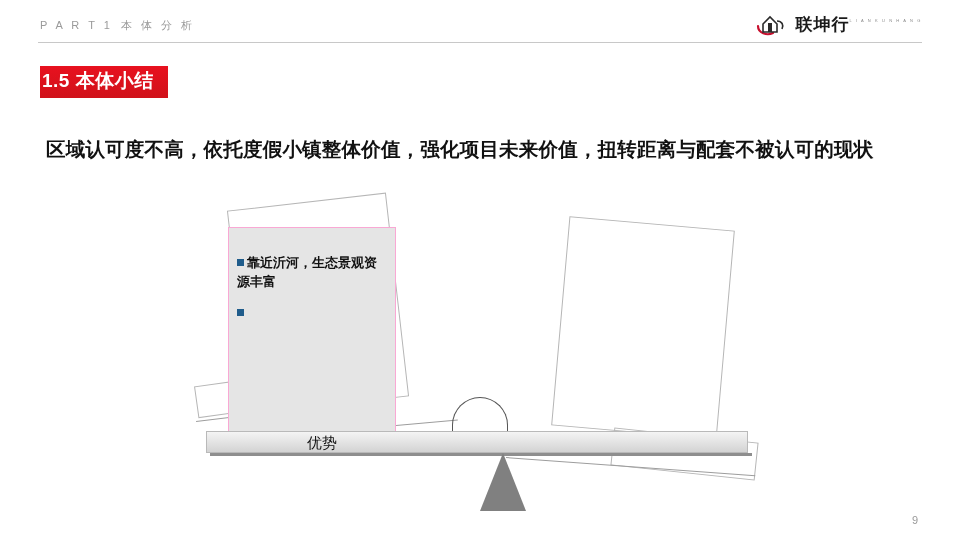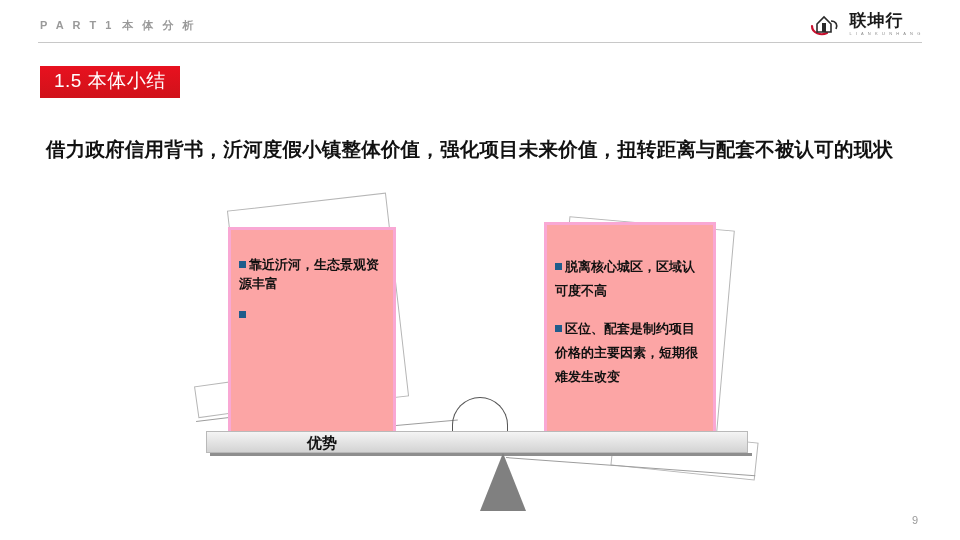--- a/index.html
+++ b/index.html
@@ -10,48 +10,48 @@
     overflow: hidden;
   }
   .slide { position: relative; width: 960px; height: 540px; background: #fff; }
 
   
   .header-bar {
     position: absolute; left: 0; top: 0; width: 960px; height: 48px;
   }
   .part-label {
     position: absolute; left: 40px; top: 18px;
-    font-size: 11px; letter-spacing: 3px; color: #9a9a9a; font-weight: 700;
+    font-size: 11px; letter-spacing: 3px; color: #9a9a9a; font-weight: 400;
     white-space: nowrap;
   }
   .part-label .cn { letter-spacing: 3px; margin-left: 8px; }
   .header-rule {
     position: absolute; left: 38px; top: 42px; width: 884px; height: 1px;
     background: #c8c8c8;
   }
   .logo {
     position: absolute; right: 38px; top: 12px;
     display: flex; align-items: center; gap: 6px;
   }
   .logo-mark { position: relative; width: 34px; height: 24px; }
-  .logo-text-wrap { display: flex; flex-direction: column; align-items: flex-start; }
+  .logo-text-wrap { display: flex; flex-direction: row; align-items: flex-start; }
   .logo-cn {
     font-size: 17px; font-weight: 700; color: #1a1a1a; letter-spacing: 1px;
     line-height: 1;
   }
   .logo-en {
     font-size: 4px; color: #8a8a8a; letter-spacing: 1.6px; margin-top: 2px;
   }
 
   
   .badge {
     position: absolute; left: 40px; top: 66px;
-    padding: 5px 14px 6px 14px;
+    padding: 5px 14px 6px 2px;
     background: linear-gradient(180deg, #e8111f 0%, #d0121a 100%);
-    color: #fff; font-size: 19px; font-weight: 400; letter-spacing: 0.5px;
+    color: #fff; font-size: 19px; font-weight: 700; letter-spacing: 0.5px;
     line-height: 1.1;
   }
 
   
   .headline {
     position: absolute; left: 46px; top: 136px; width: 880px;
     font-size: 19.5px; font-weight: 700; color: #111; letter-spacing: 0.2px;
     white-space: nowrap;
   }
 
@@ -60,21 +60,21 @@
 
   .ghost {
     position: absolute; border: 1px solid #b6b6b6; background: transparent;
   }
   .ghost-l1 { left: 238px; top: 16px;  width: 160px; height: 205px; transform: rotate(-6.5deg); }
   .ghost-l2 { left: 196px; top: 198px; width: 48px;  height: 32px;  transform: rotate(-8deg); }
   .ghost-r1 { left: 560px; top: 38px;  width: 166px; height: 210px; transform: rotate(5deg); }
   .ghost-r2 { left: 612px; top: 250px; width: 145px; height: 38px;  transform: rotate(6deg); }
 
   .card {
-    position: absolute; background: #fca5a5; border: 3px solid #f9a8d4;
+    position: absolute; background: #e5e5e5; border: 1px solid #f9a8d4;
   }
   .card-left  { left: 228px; top: 42px; width: 168px; height: 210px; }
   .card-right { left: 544px; top: 37px; width: 172px; height: 215px; }
 
   .card-inner { padding: 26px 10px 10px 8px; }
   .card-right .card-inner { padding: 30px 8px 10px 8px; }
 
   .bullet {
     display: block; font-size: 13px; color: #111; font-weight: 600;
     line-height: 1.45; margin-bottom: 12px; text-indent: 0;
@@ -90,21 +90,21 @@
   .beam {
     position: absolute; left: 206px; top: 246px; width: 542px; height: 22px;
     background: linear-gradient(180deg, #f4f4f4 0%, #e2e2e2 55%, #d3d3d3 100%);
     border: 1px solid #b9b9b9;
   }
   .beam-shadow {
     position: absolute; left: 210px; top: 268px; width: 542px; height: 3px;
     background: #8e8e8e;
   }
   .beam-label {
-    position: absolute; top: 247px; font-size: 15px; font-weight: 700; color: #111;
+    position: absolute; top: 247px; font-size: 15px; font-weight: 400; color: #111;
     width: 120px; text-align: center; line-height: 21px;
   }
   .beam-label-left  { left: 262px; }
   .beam-label-right { left: 580px; }
 
   
   .arc {
     position: absolute; left: 452px; top: 212px; width: 56px; height: 34px;
     border: 1.3px solid #555; border-bottom: none;
     border-radius: 28px 28px 0 0; background: transparent;
@@ -151,46 +151,40 @@
       </span>
       <span class="logo-text-wrap">
         <span class="logo-cn">联坤行</span>
         <span class="logo-en">L I A N  K U N  H A N G</span>
       </span>
     </div>
   </div>
 
   <div class="badge">1.5 本体小结</div>
 
-  <div class="headline">借力政府信用背书，沂河度假小镇整体价值，强化项目未来价值，扭转距离与配套不被认可的现状</div>
+  <div class="headline">区域认可度不高，依托度假小镇整体价值，强化项目未来价值，扭转距离与配套不被认可的现状</div>
 
   <div class="graphic">
 
     <div class="ghost ghost-l1"></div>
     <div class="ghost ghost-l2"></div>
     <div class="ghost ghost-r1"></div>
     <div class="ghost ghost-r2"></div>
 
     <div class="conn" style="left:196px; top:236px; width:66px; transform:rotate(-7deg);"></div>
     <div class="conn" style="left:506px; top:272px; width:250px; transform:rotate(4.2deg);"></div>
     <div class="conn" style="left:396px; top:240px; width:62px; transform:rotate(-5deg);"></div>
 
     <div class="card card-left">
       <div class="card-inner">
         <span class="bullet"><span class="mk"></span><span>靠近沂河，生态景观资源丰富</span></span>
         <span class="bullet"><span class="mk"></span></span>
       </div>
     </div>
 
-    <div class="card card-right">
-      <div class="card-inner">
-        <span class="bullet"><span class="mk"></span><span>脱离核心城区，区域认可度不高</span></span>
-        <span class="bullet"><span class="mk"></span><span>区位、配套是制约项目价格的主要因素，短期很难发生改变</span></span>
-      </div>
-    </div>
 
     <div class="arc"></div>
 
     <div class="beam-shadow"></div>
     <div class="beam"></div>
     <div class="beam-label beam-label-left">优势</div>
 
     <div class="fulcrum">
       <svg width="46" height="58" viewBox="0 0 46 58">
         <polygon points="23,0 46,58 0,58" fill="#808080"></polygon>

